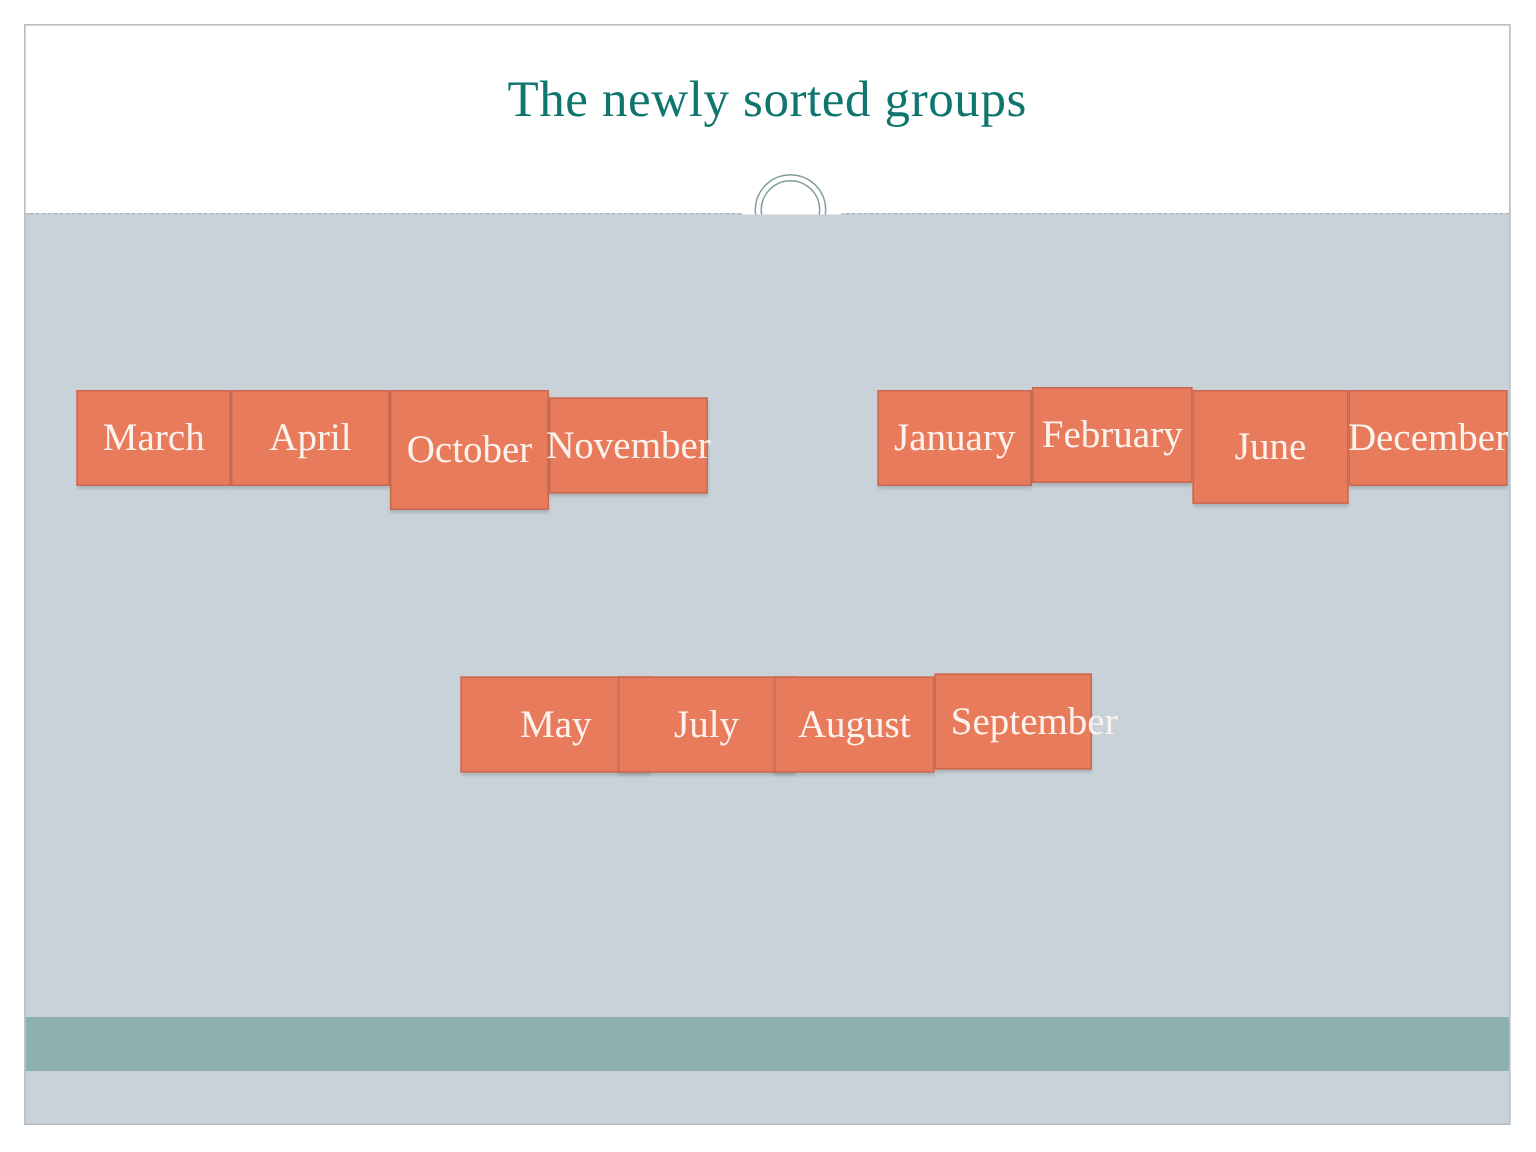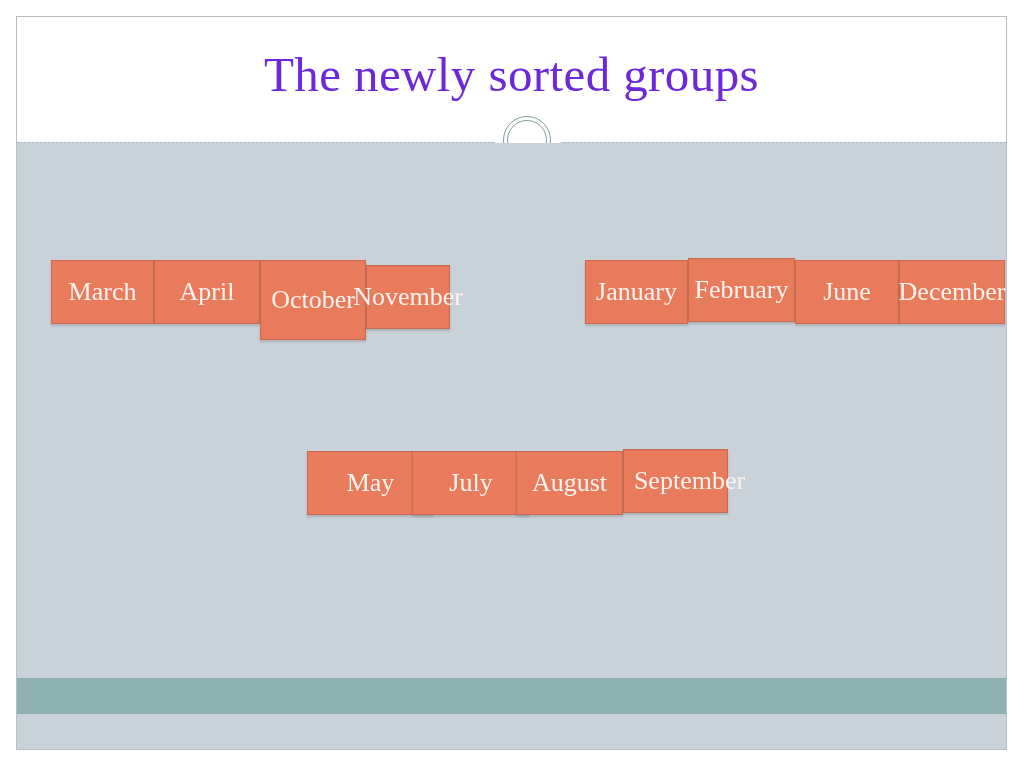--- a/index.html
+++ b/index.html
@@ -34,22 +34,22 @@
     background: #ffffff;
     box-sizing: border-box;
   }
 
   #title {
     position: absolute;
     left: 0;
     top: 32px;
     width: 100%;
     text-align: center;
-    color: #6d28d9;
-    font-size: 49px;
+    color: #0f766e;
+    font-size: 34px;
     font-weight: normal;
     letter-spacing: 0.4px;
     line-height: 1.05;
     font-family: "Liberation Serif", serif;
   }
 
   #divider {
     position: absolute;
     left: 0;
     top: 125px;
@@ -146,26 +146,26 @@
     <div class="ring-outer"></div>
     <div class="ring-inner"></div>
   </div>
 
   <div id="body-area">
     <div id="groups-layer">
         <div class="month-group" style="left: 34px; top: 117px;">
           <div class="month-box" style="left: 0px; top: 0px; width: 103px; height: 64px;">March</div>
           <div class="month-box" style="left: 103px; top: 0px; width: 106px; height: 64px;">April</div>
           <div class="month-box" style="left: 209px; top: 0px; width: 106px; height: 80px;">October</div>
-          <div class="month-box" style="left: 315px; top: 5px; width: 84px; height: 64px;">November</div>
+          <div class="month-box" style="left: 315px; top: 5px; width: 106px; height: 64px;">November</div>
         </div>
         <div class="month-group" style="left: 568px; top: 117px;">
           <div class="month-box" style="left: 0px; top: 0px; width: 103px; height: 64px;">January</div>
           <div class="month-box" style="left: 103px; top: -2px; width: 107px; height: 64px;">February</div>
-          <div class="month-box" style="left: 210px; top: 0px; width: 104px; height: 64px;">June</div>
+          <div class="month-box" style="left: 210px; top: 0px; width: 104px; height: 76px;">June</div>
           <div class="month-box" style="left: 314px; top: 0px; width: 106px; height: 64px;">December</div>
         </div>
         <div class="month-group" style="left: 290px; top: 308px;">
           <div class="month-box" style="left: 0px; top: 0px; width: 127px; height: 64px;">May</div>
           <div class="month-box" style="left: 105px; top: 0px; width: 118px; height: 64px;">July</div>
           <div class="month-box" style="left: 209px; top: 0px; width: 107px; height: 64px;">August</div>
           <div class="month-box" style="left: 316px; top: -2px; width: 105px; height: 64px; padding-left: 28px;">September</div>
         </div>
       </div>
     <div id="footer-bar"></div>

